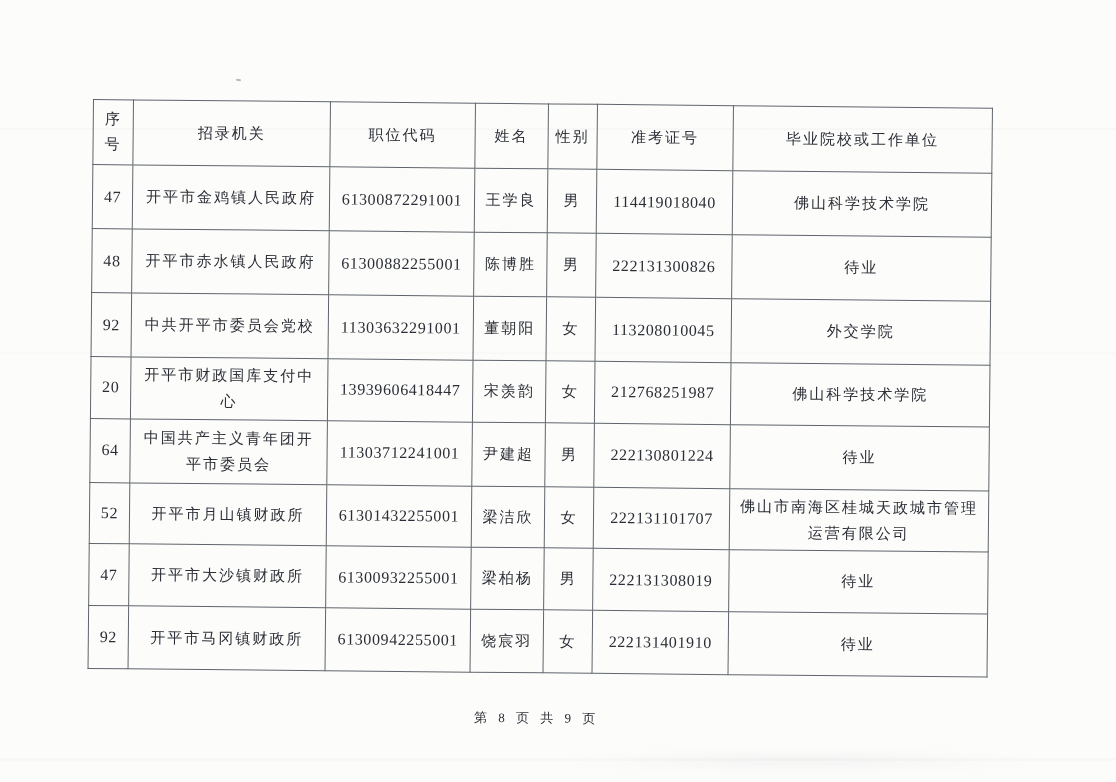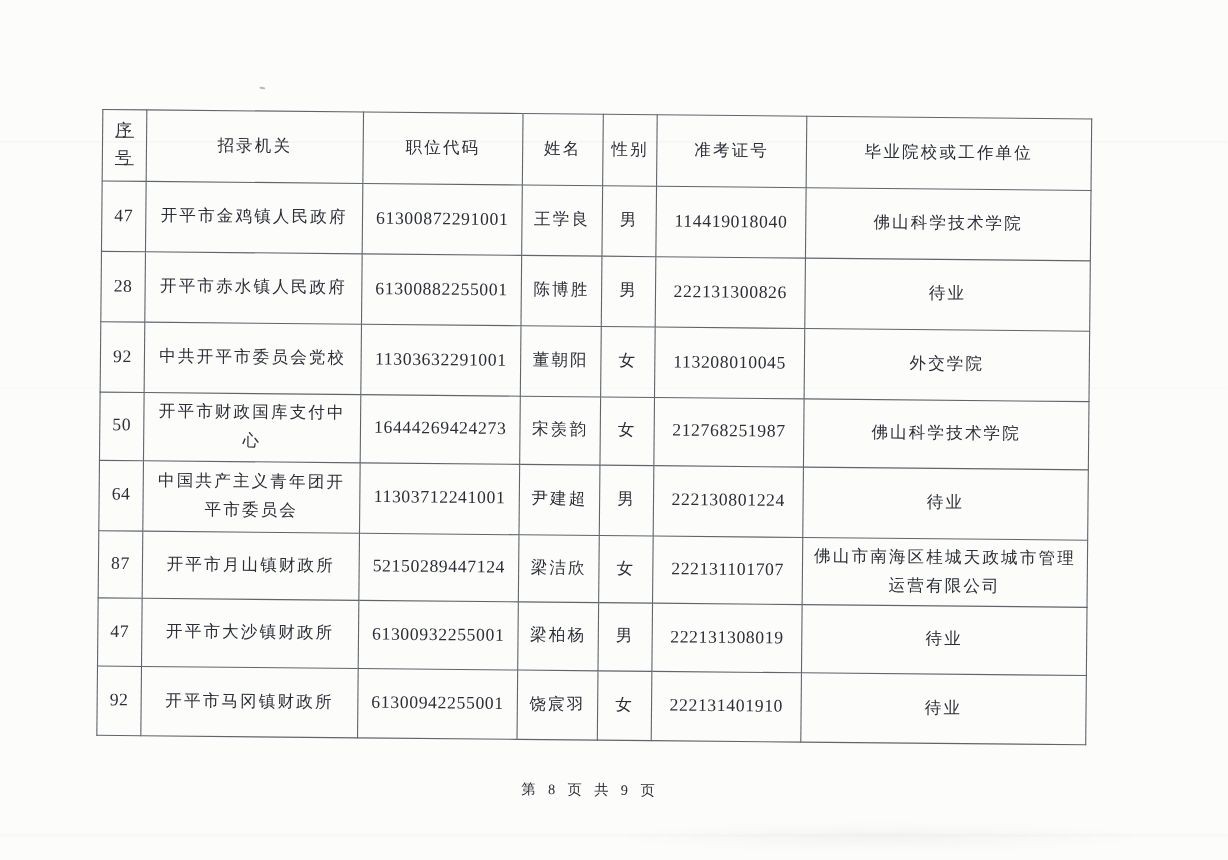--- a/index.html
+++ b/index.html
@@ -35,21 +35,21 @@
   }
   td,th{
     border:1px solid #5f656b;
     text-align:center;vertical-align:middle;
     padding:4px 5px;font-weight:normal;
     overflow:hidden;
   }
   thead tr{border-bottom:1.5px solid #4c5157;}
   .cn{font-size:15px;letter-spacing:2px;line-height:1.75;}
   .num{font-size:16px;letter-spacing:0.6px;font-family:"Liberation Serif","DejaVu Serif",serif;}
-  .narrow{display:inline-block;width:1.15em;line-height:1.7;text-decoration:underline;}
+  .narrow{display:inline-block;width:1.15em;line-height:1.7;}
   .footer{
     width:899px;text-align:center;margin-top:36px;
     font-size:13px;letter-spacing:4px;color:#2b2e36;
   }
 </style>
 </head>
 <body>
 
 <div class="streaks"></div>
 <div class="speck"></div>
@@ -81,59 +81,59 @@
       <tr style="height:64px">
         <td class="num">47</td>
         <td class="cn">开平市金鸡镇人民政府</td>
         <td class="num">61300872291001</td>
         <td class="cn">王学良</td>
         <td class="cn">男</td>
         <td class="num">114419018040</td>
         <td class="cn">佛山科学技术学院</td>
       </tr>
       <tr style="height:64px">
-        <td class="num">28</td>
+        <td class="num">48</td>
         <td class="cn">开平市赤水镇人民政府</td>
         <td class="num">61300882255001</td>
         <td class="cn">陈博胜</td>
         <td class="cn">男</td>
         <td class="num">222131300826</td>
         <td class="cn">待业</td>
       </tr>
       <tr style="height:64px">
         <td class="num">92</td>
         <td class="cn">中共开平市委员会党校</td>
         <td class="num">11303632291001</td>
         <td class="cn">董朝阳</td>
         <td class="cn">女</td>
         <td class="num">113208010045</td>
         <td class="cn">外交学院</td>
       </tr>
       <tr style="height:61px">
-        <td class="num">50</td>
+        <td class="num">20</td>
         <td class="cn">开平市财政国库支付中心</td>
-        <td class="num">16444269424273</td>
+        <td class="num">13939606418447</td>
         <td class="cn">宋羡韵</td>
         <td class="cn">女</td>
         <td class="num">212768251987</td>
         <td class="cn">佛山科学技术学院</td>
       </tr>
       <tr style="height:64px">
         <td class="num">64</td>
         <td class="cn">中国共产主义青年团开平市委员会</td>
         <td class="num">11303712241001</td>
         <td class="cn">尹建超</td>
         <td class="cn">男</td>
         <td class="num">222130801224</td>
         <td class="cn">待业</td>
       </tr>
       <tr style="height:61px">
-        <td class="num">87</td>
+        <td class="num">52</td>
         <td class="cn">开平市月山镇财政所</td>
-        <td class="num">52150289447124</td>
+        <td class="num">61301432255001</td>
         <td class="cn">梁洁欣</td>
         <td class="cn">女</td>
         <td class="num">222131101707</td>
         <td class="cn">佛山市南海区桂城天政城市管理运营有限公司</td>
       </tr>
       <tr style="height:62px">
         <td class="num">47</td>
         <td class="cn">开平市大沙镇财政所</td>
         <td class="num">61300932255001</td>
         <td class="cn">梁柏杨</td>

